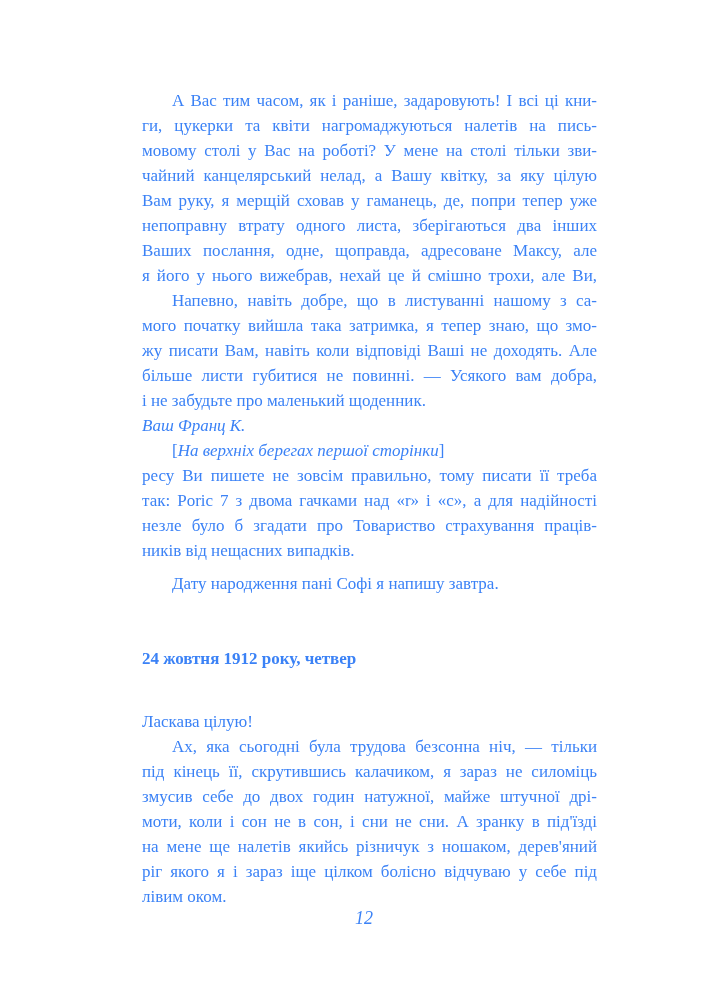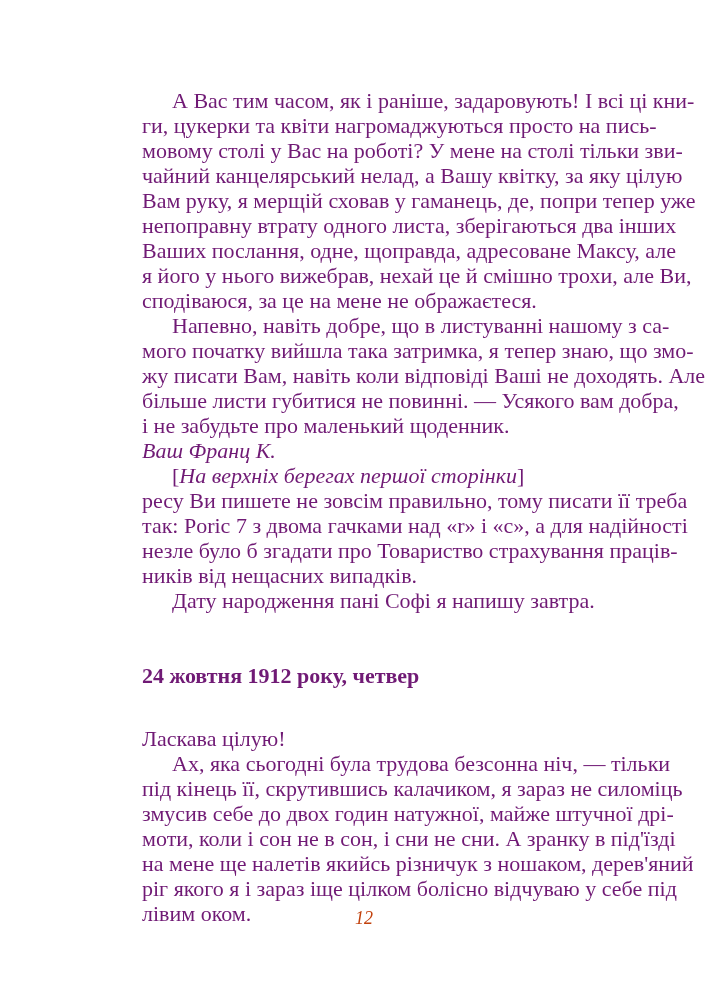--- a/index.html
+++ b/index.html
@@ -1,66 +1,65 @@
 <!DOCTYPE html>
 <html><head>
 <meta charset="utf-8">
 <style>
   html, body { margin: 0; padding: 0; background: #ffffff; }
   body { width: 728px; height: 1000px; position: relative; overflow: hidden; }
   .page {
     position: absolute; left: 142px; top: 88px; width: 455px;
     font-family: "Liberation Serif", "DejaVu Serif", serif;
-    font-size: 22px; line-height: 25px; color: #701a75;
+    font-size: 17px; line-height: 25px; color: #3b82f6;
   }
   .para { text-align: justify; margin: 0; }
   .indent { text-indent: 30px; }
   .line { display: block; text-align: justify; text-align-last: justify; white-space: nowrap; }
   .line.last { text-align-last: left; }
   .signature { text-align: left; font-style: italic; margin: 0; }
   .heading { text-align: left; font-weight: bold; margin: 50px 0 38px 0; }
   .italic { font-style: italic; }
   .page-number { position: absolute; left: 0; width: 728px; top: 908px; text-align: center;
-    font-family: "Liberation Serif", serif; font-style: italic; font-size: 18px; color: #c2410c; }
+    font-family: "Liberation Serif", serif; font-style: italic; font-size: 18px; color: #3b82f6; }
 </style>
 </head>
 <body>
 
 <div class="page">
   <div id="top-paras">
       <div class="para">
         <span class="line" style="padding-left: 30px;">А Вас тим часом, як і раніше, задаровують! І всі ці кни-</span>
-        <span class="line">ги, цукерки та квіти нагромаджуються просто на пись-</span>
+        <span class="line">ги, цукерки та квіти нагромаджуються налетів на пись-</span>
         <span class="line">мовому столі у Вас на роботі? У мене на столі тільки зви-</span>
         <span class="line">чайний канцелярський нелад, а Вашу квітку, за яку цілую</span>
         <span class="line">Вам руку, я мерщій сховав у гаманець, де, попри тепер уже</span>
         <span class="line">непоправну втрату одного листа, зберігаються два інших</span>
         <span class="line">Ваших послання, одне, щоправда, адресоване Максу, але</span>
         <span class="line">я його у нього вижебрав, нехай це й смішно трохи, але Ви,</span>
-        <span class="line last">сподіваюся, за це на мене не ображаєтеся.</span>
       </div>
       <div class="para">
         <span class="line" style="padding-left: 30px;">Напевно, навіть добре, що в листуванні нашому з са-</span>
         <span class="line">мого початку вийшла така затримка, я тепер знаю, що змо-</span>
         <span class="line">жу писати Вам, навіть коли відповіді Ваші не доходять. Але</span>
         <span class="line">більше листи губитися не повинні. — Усякого вам добра,</span>
         <span class="line last">і не забудьте про маленький щоденник.</span>
       </div>
     </div>
   <p class="signature">Ваш Франц К.</p>
   <p class="para indent"><span>[</span><span class="italic">На верхніх берегах першої сторінки</span><span>]</span></p>
   <div id="after-note">
       <div class="para">
         <span class="line">ресу Ви пишете не зовсім правильно, тому писати її треба</span>
         <span class="line">так: Poric 7 з двома гачками над «r» і «c», а для надійності</span>
         <span class="line">незле було б згадати про Товариство страхування праців-</span>
         <span class="line last">ників від нещасних випадків.</span>
       </div>
       <div class="para">
-        <span class="line last" style="padding-left: 30px;">Дату народження пані Софі я напишу завтра.</span>
+        <span class="line last" style="padding-left: 30px; margin-top: 8px;">Дату народження пані Софі я напишу завтра.</span>
       </div>
     </div>
   <p class="heading">24 жовтня 1912 року, четвер</p>
   <p class="para">Ласкава цілую!</p>
   <div id="bottom-paras">
       <div class="para">
         <span class="line" style="padding-left: 30px;">Ах, яка сьогодні була трудова безсонна ніч, — тільки</span>
         <span class="line">під кінець її, скрутившись калачиком, я зараз не силоміць</span>
         <span class="line">змусив себе до двох годин натужної, майже штучної дрі-</span>
         <span class="line">моти, коли і сон не в сон, і сни не сни. А зранку в під'їзді</span>

